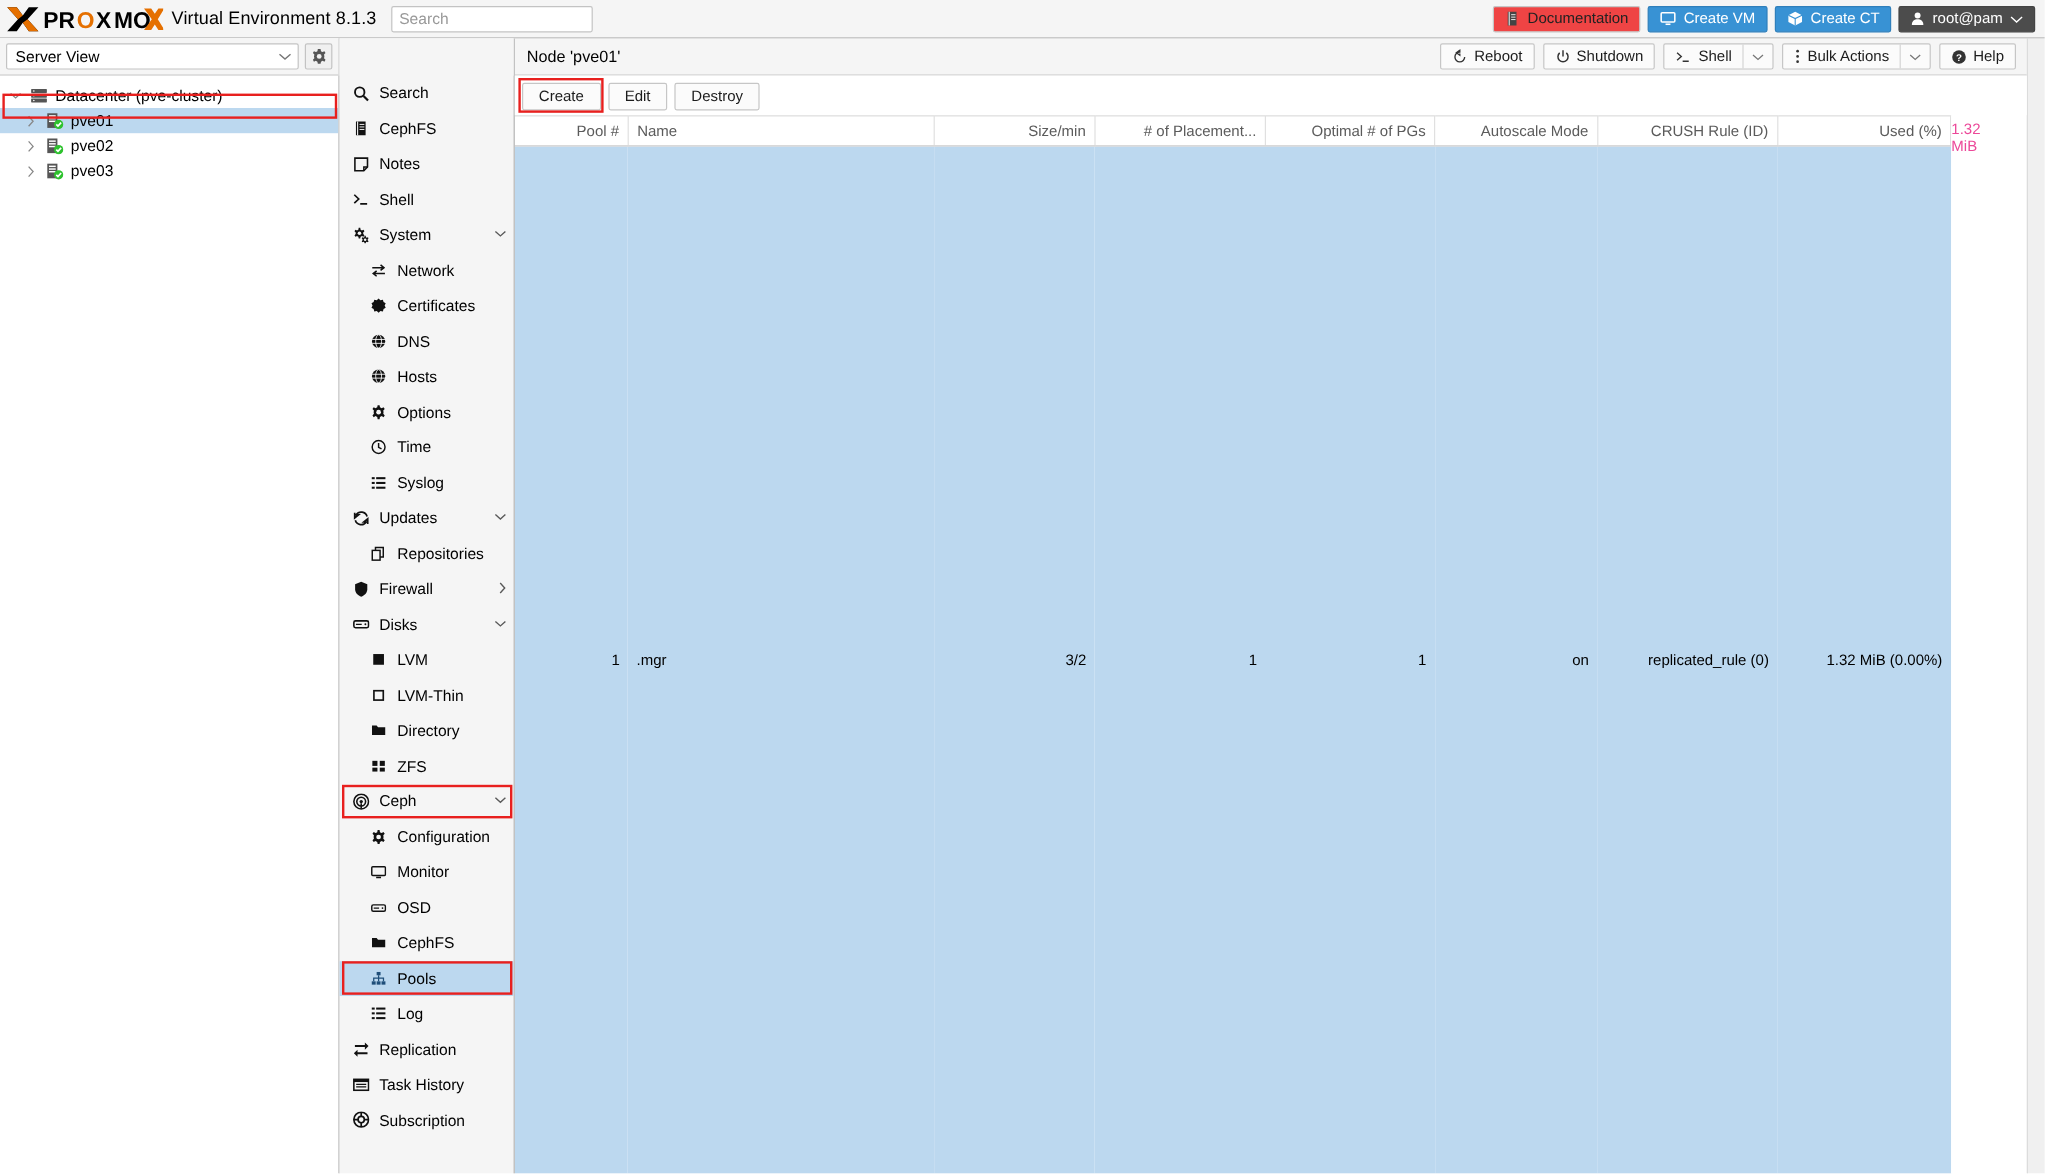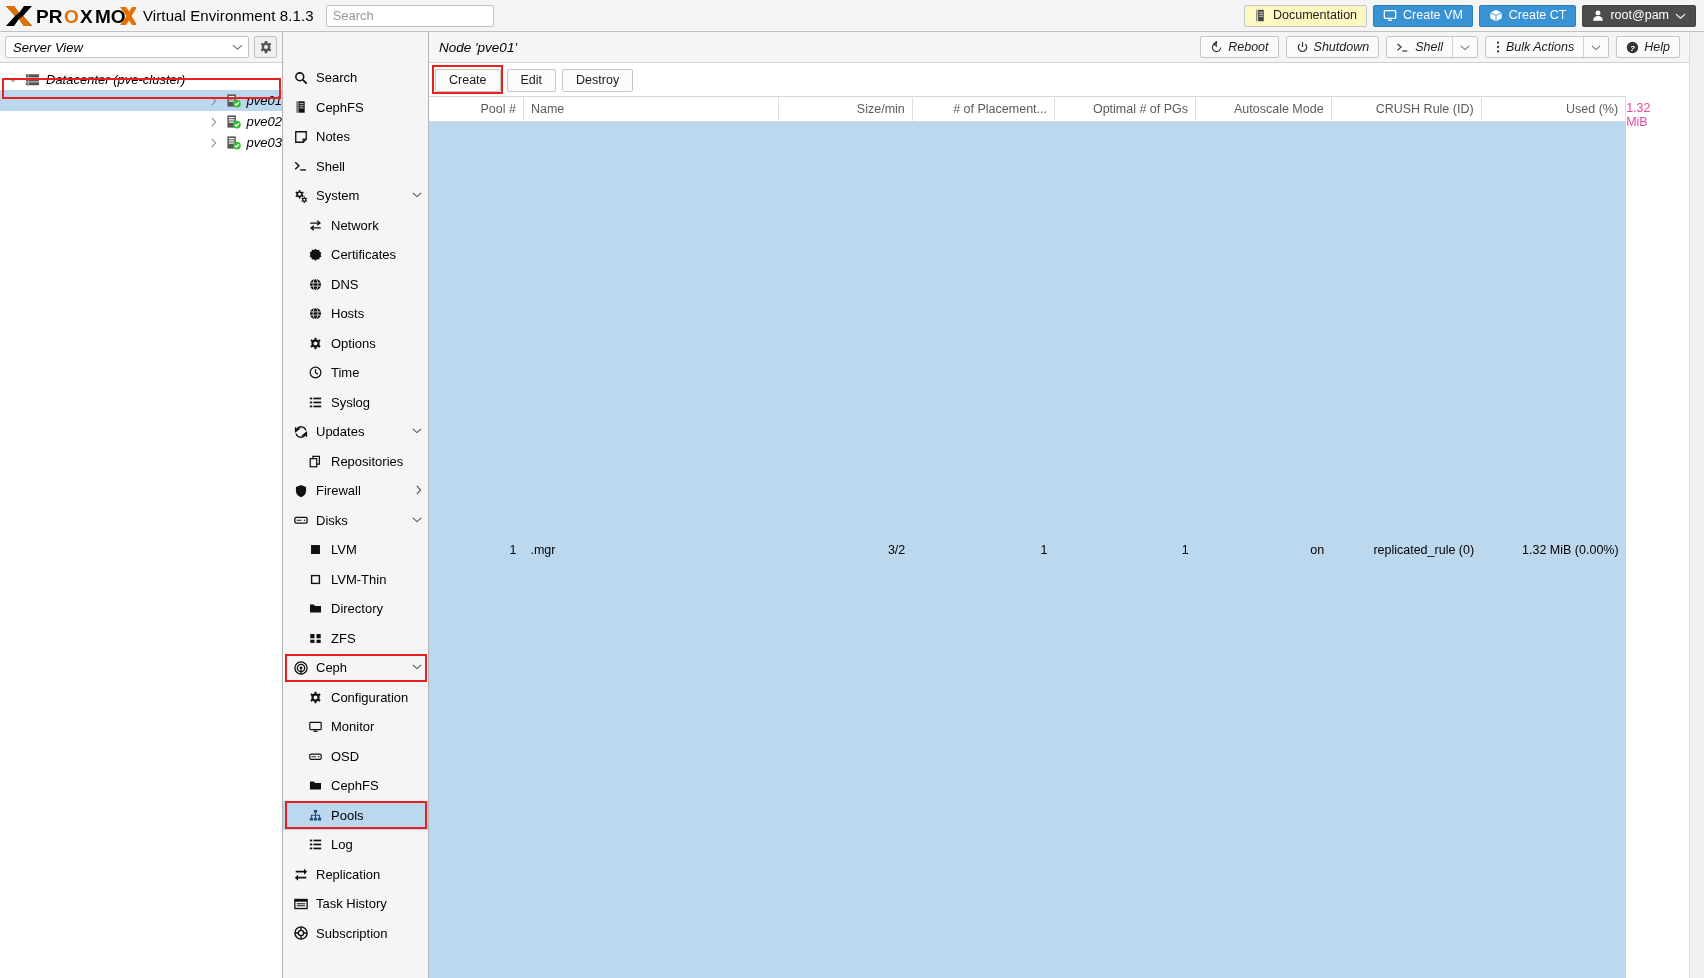--- a/index.html
+++ b/index.html
@@ -55,21 +55,21 @@
   }
   .tb-btn {
     height: 22px;
     display: inline-flex;
     align-items: center;
     gap: 6px;
     padding: 0 9px;
     font-size: 12.5px;
     border-radius: 2px;
     border: 1px solid #c6c6c6;
-    background: #fef9c3;
+    background: #ef4444;
     color: #222;
     cursor: pointer;
     white-space: nowrap;
     line-height: 1;
   }
   .tb-btn.blue {
     background: #3892d4;
     border-color: #2f7fbb;
     color: #fff;
   }
@@ -89,21 +89,20 @@
 
   
   #left-pane {
     width: 283px;
     min-width: 283px;
     background: #fff;
     border-right: 1px solid #b5b5b5;
     display: flex;
     flex-direction: column;
     position: relative;
-    font-style: italic;
   }
   #left-header {
     display: flex;
     align-items: center;
     padding: 4px 5px 4px 5px;
     gap: 5px;
     background: #f5f5f5;
     border-bottom: 1px solid #d0d0d0;
     height: 31px;
   }
@@ -144,21 +143,21 @@
     cursor: pointer;
     position: relative;
     gap: 6px;
   }
   .tree-row .expander {
     width: 13px; height: 13px;
     display: flex; align-items: center; justify-content: center;
     color: #888; font-size: 11px;
     flex: 0 0 13px;
   }
-  .tree-row.level2 { padding-left: 19px; justify-content: flex-end; }
+  .tree-row.level2 { padding-left: 19px; }
   .tree-label { white-space: nowrap; }
   .tree-row.selected {
     background: #bcd8ef;
   }
   #tree-hl {
     position: absolute;
     left: 2px; top: 46px;
     width: 279px; height: 21px;
     border: 2px solid #e8201e;
     pointer-events: none;
@@ -223,21 +222,20 @@
     background: #fff;
     min-width: 0;
   }
   #main-header {
     height: 31px;
     background: #f5f5f5;
     border-bottom: 1px solid #d0d0d0;
     display: flex;
     align-items: center;
     padding-left: 10px;
-    font-style: italic;
   }
   #node-title { font-size: 13.5px; color: #000; }
   #node-tools {
     margin-left: auto;
     display: flex;
     align-items: flex-end;
     gap: 7px;
     padding-right: 9px;
   }
   .nbtn {

